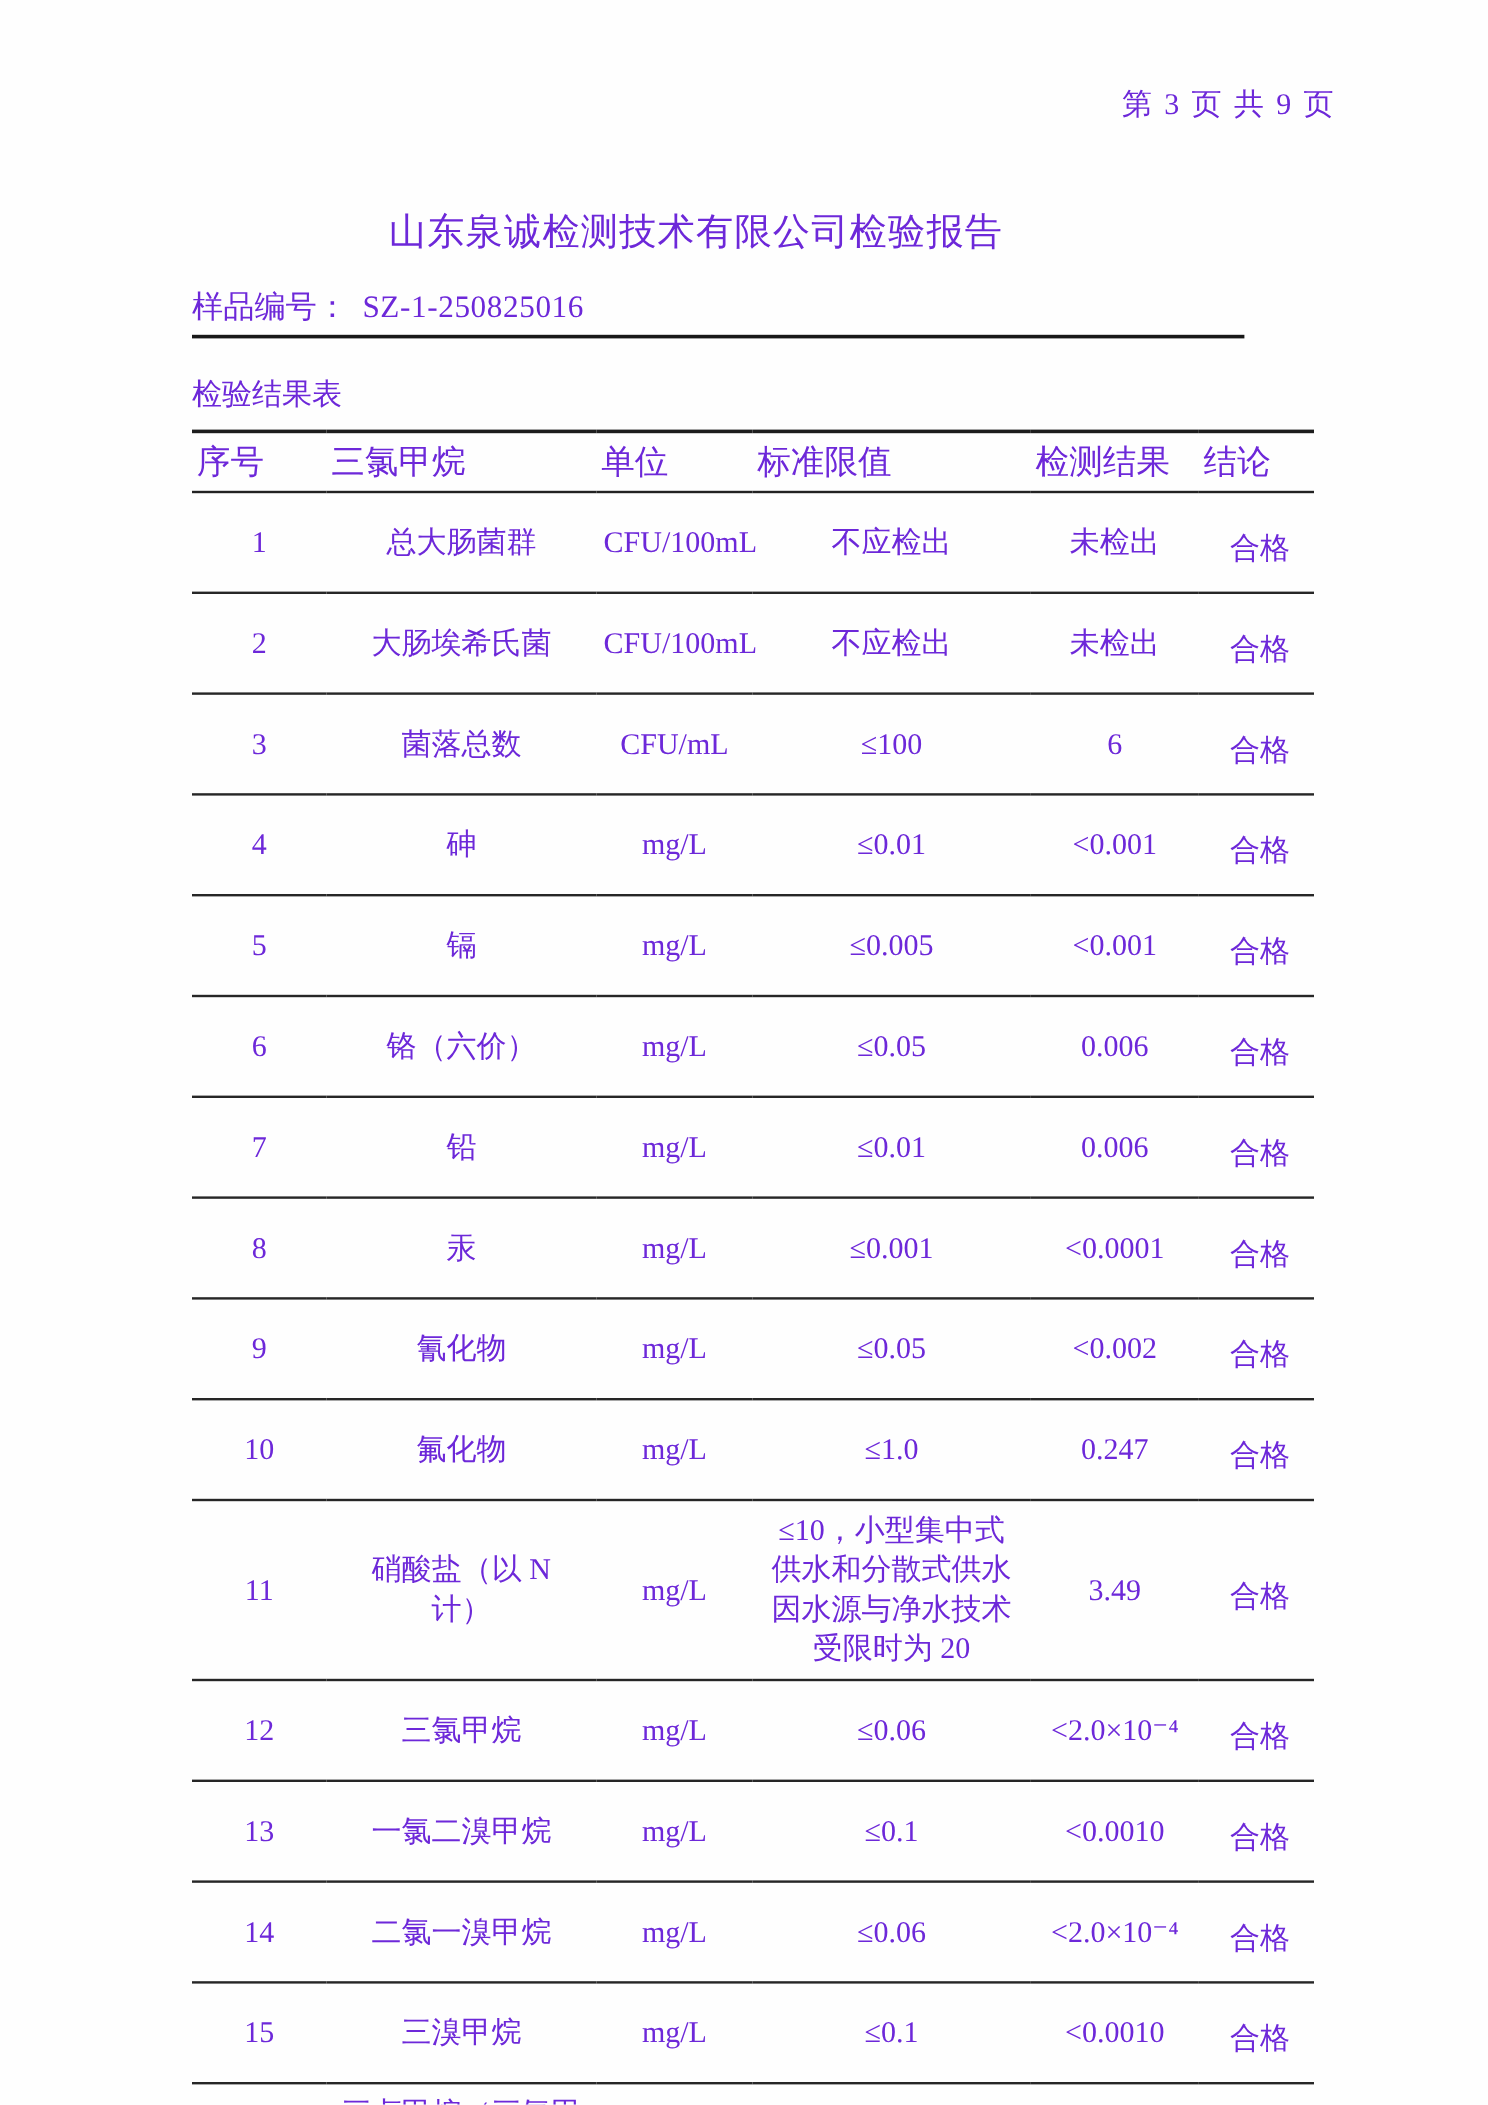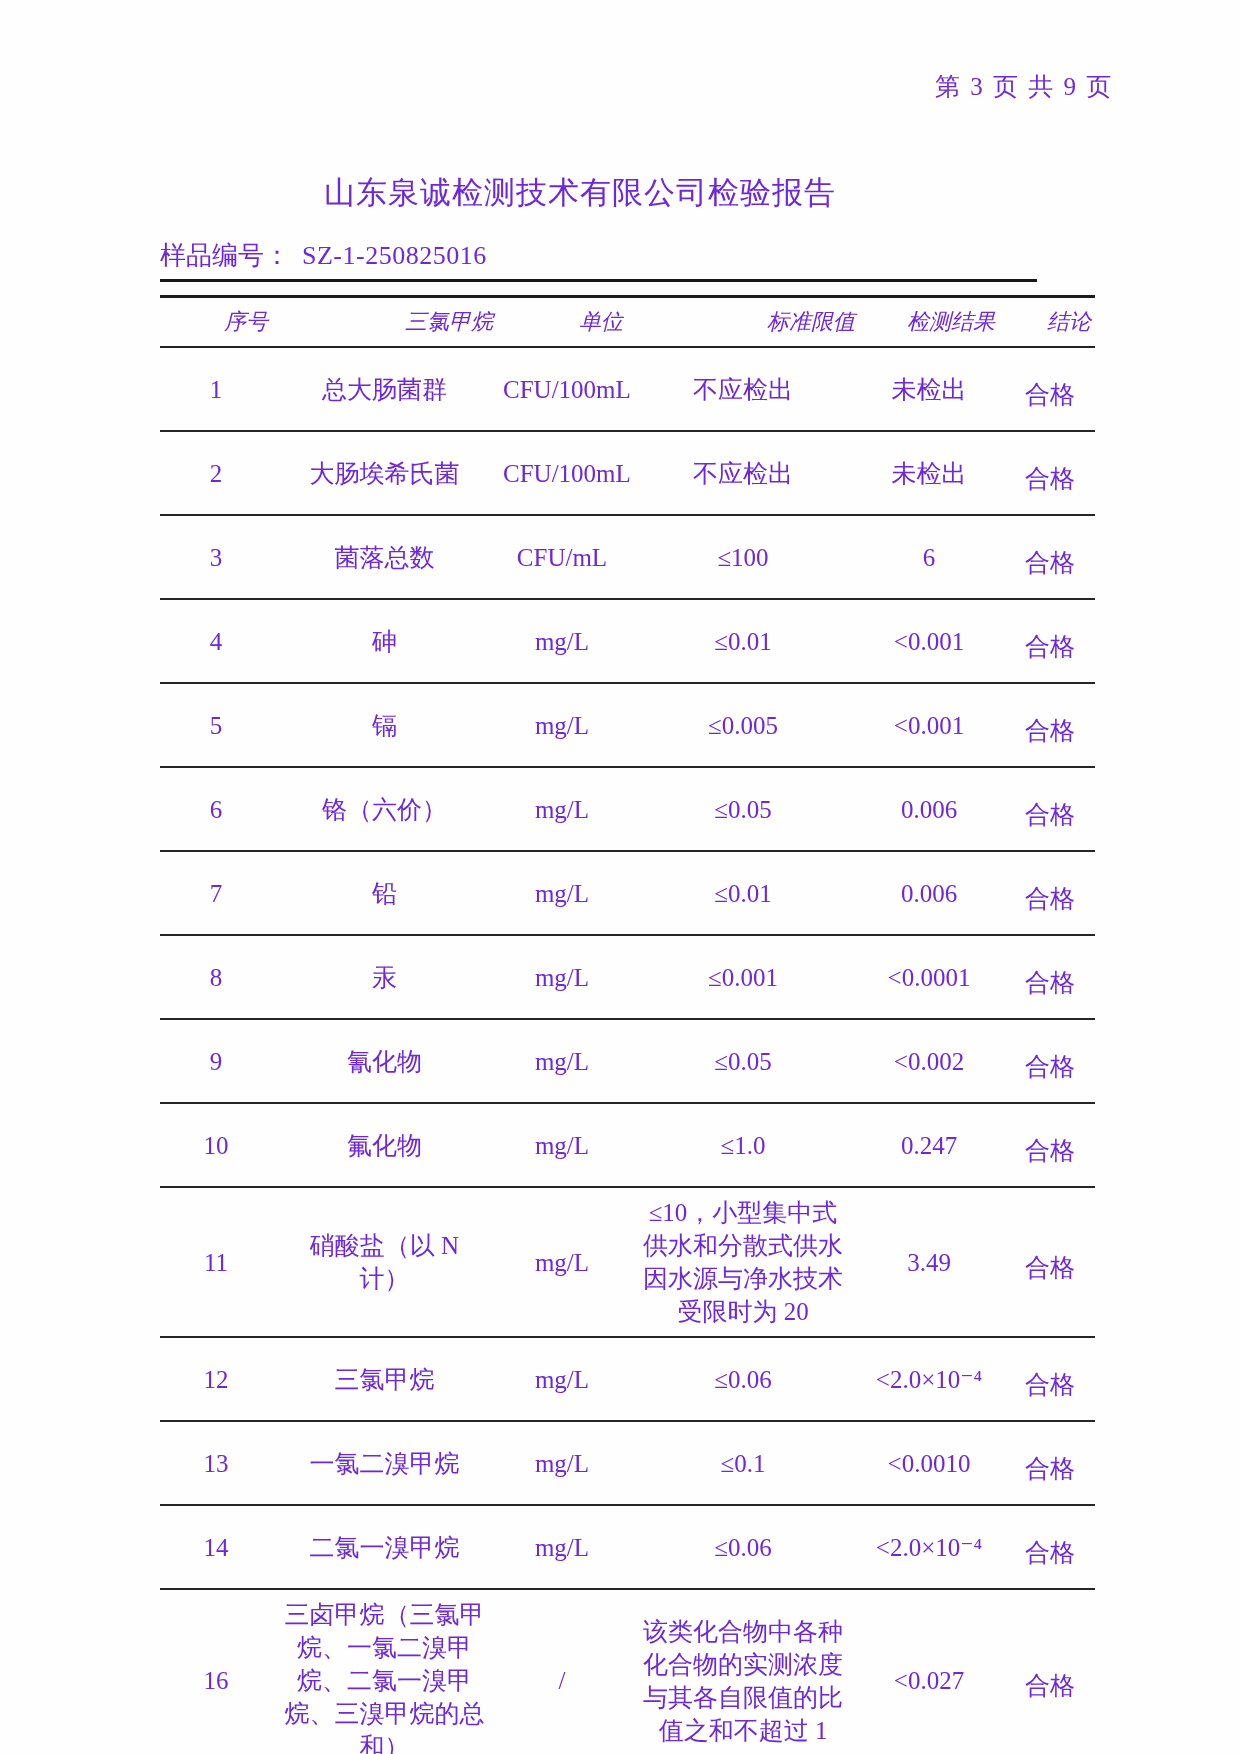--- a/index.html
+++ b/index.html
@@ -61,27 +61,26 @@
     border-bottom: 3px solid #1d1d1d;
   }
   col.c-no        { width: 112px; }
   col.c-item      { width: 225px; }
   col.c-unit      { width: 130px; }
   col.c-limit     { width: 232px; }
   col.c-result    { width: 140px; }
   col.c-conclusion{ width:  96px; }
   table.results th {
     font-weight: normal;
-    font-size: 22px;
+    font-size: 28px;
     height: 48px;
-    text-align: right;
+    text-align: left;
     vertical-align: middle;
     border-bottom: 2px solid #222222;
     padding: 0 4px;
-    font-style: italic;
   }
   table.results td {
     font-size: 25px;
     text-align: center;
     vertical-align: middle;
     height: 64px;
     line-height: 1.32;
     border-bottom: 2px solid #262626;
     padding: 4px 6px;
   }
@@ -103,20 +102,21 @@
   <div class="page-number">第 3 页 共 9 页</div>
 
   <div class="content">
 
     <h1 class="title">山东泉诚检测技术有限公司检验报告</h1>
 
     <div class="sample-line">
       <span class="sample-label">样品编号：</span><span class="sample-value">SZ-1-250825016</span>
     </div>
 
+    <div class="table-caption">检验结果表</div>
 
     <table class="results">
       <colgroup>
         <col class="c-no">
         <col class="c-item">
         <col class="c-unit">
         <col class="c-limit">
         <col class="c-result">
         <col class="c-conclusion">
       </colgroup>
@@ -237,20 +237,28 @@
   </tr>
           <tr>
     <td class="c-no">14</td>
     <td class="c-item">二氯一溴甲烷</td>
     <td class="c-unit">mg/L</td>
     <td class="c-limit">≤0.06</td>
     <td class="c-result">&lt;2.0×10⁻⁴</td>
     <td class="c-conclusion">合格</td>
   </tr>
           <tr>
+    <td class="c-no">15</td>
+    <td class="c-item">三溴甲烷</td>
+    <td class="c-unit">mg/L</td>
+    <td class="c-limit">≤0.1</td>
+    <td class="c-result">&lt;0.0010</td>
+    <td class="c-conclusion">合格</td>
+  </tr>
+          <tr>
     <td class="c-no">16</td>
     <td class="c-item">三卤甲烷（三氯甲烷、一氯二溴甲烷、二氯一溴甲烷、三溴甲烷的总和）</td>
     <td class="c-unit">/</td>
     <td class="c-limit">该类化合物中各种化合物的实测浓度与其各自限值的比值之和不超过 1</td>
     <td class="c-result">&lt;0.027</td>
     <td class="c-conclusion">合格</td>
   </tr>
         </tbody>
     </table>
 

